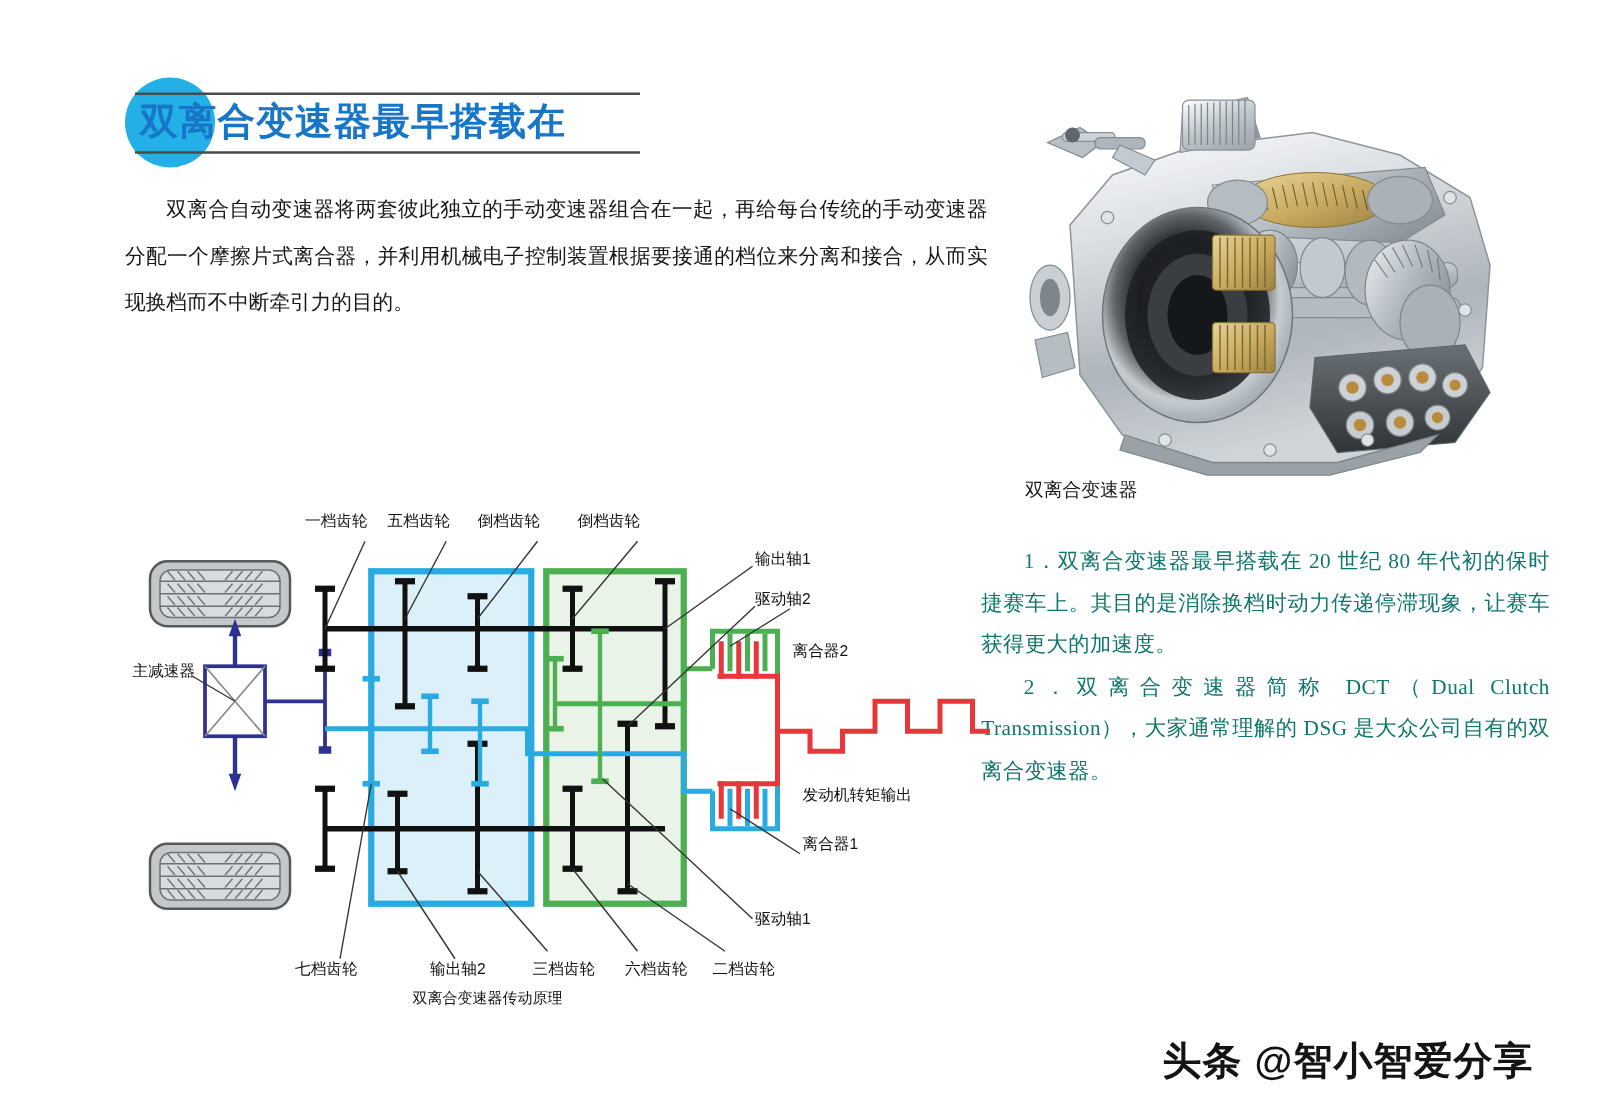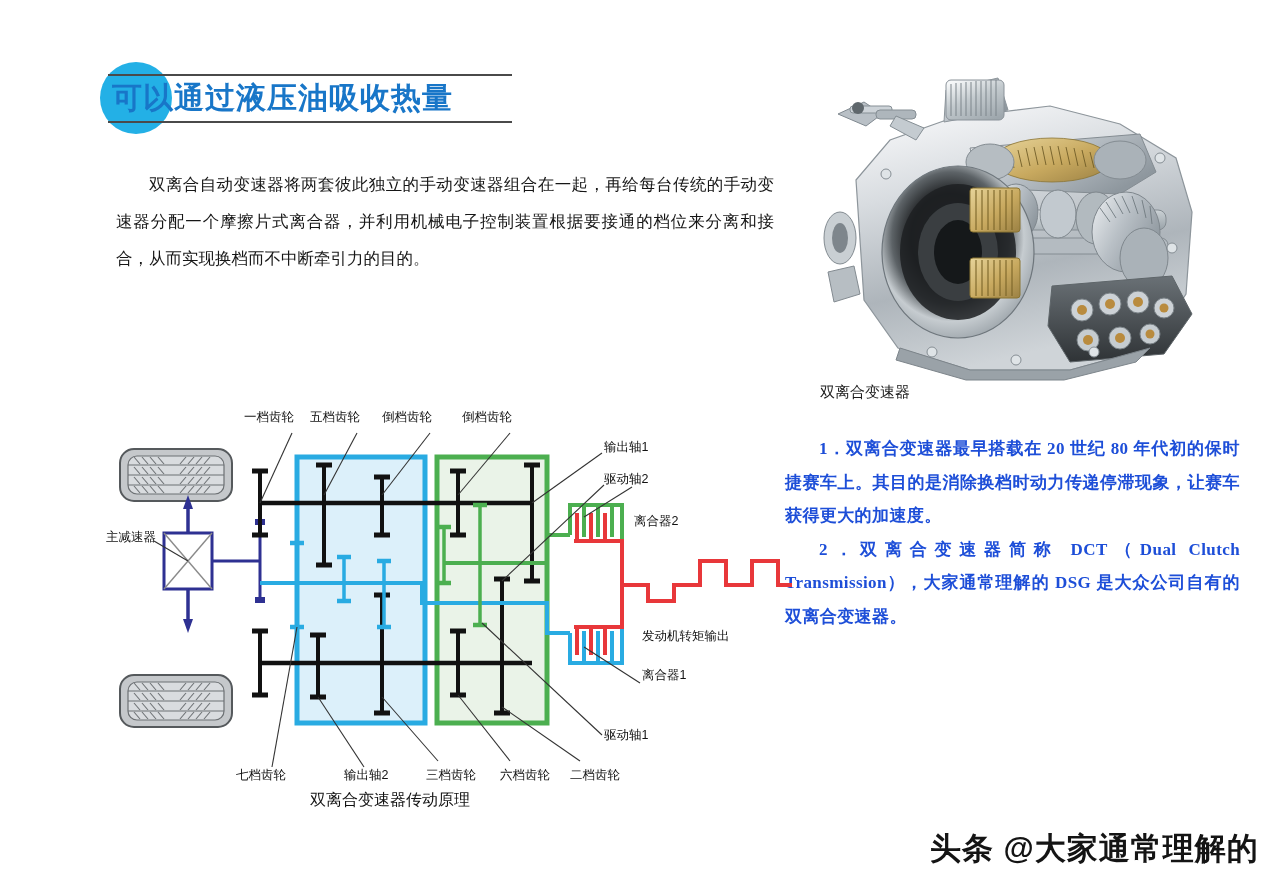--- a/index.html
+++ b/index.html
@@ -66,21 +66,21 @@
     position: absolute;
     left: 100px;
     top: 150px;
     width: 690px;
   }
   .para {
     font-size: 16.5px;
     line-height: 37px;
     text-align: justify;
     text-indent: 2em;
-    margin: 16px;
+    margin: 0;
     color: #161616;
     font-weight: 500;
   }
 
   
   #photo-wrap {
     position: absolute;
     left: 820px;
     top: 62px;
     width: 420px;
@@ -103,41 +103,40 @@
     top: 432px;
     width: 455px;
   }
   .note {
     font-family: "Liberation Serif", "DejaVu Serif", serif;
     font-size: 17px;
     line-height: 33.5px;
     text-align: justify;
     text-indent: 2em;
     margin: 0;
-    color: #1d4ed8;
+    color: #0f766e;
     letter-spacing: 0.4px;
-    font-weight: bold;
   }
 
   
   #diagram {
     position: absolute;
     left: 92px;
     top: 395px;
     width: 700px;
     height: 420px;
   }
   #diagram svg { display: block; }
   #diagram-caption {
     position: absolute;
     left: 80px;
     top: 790px;
     width: 620px;
     text-align: center;
-    font-size: 16px;
+    font-size: 12px;
     color: #111;
   }
 
   
   #watermark {
     position: absolute;
     left: 930px;
     top: 828px;
     font-size: 31px;
     font-weight: bold;
@@ -152,21 +151,21 @@
     fill: #111111;
   }
 </style>
 </head>
 <body>
 
 <div id="title-block">
   <div id="title-circle"></div>
   <div id="title-rule-top"></div>
   <div id="title-rule-bottom"></div>
-  <div id="title-text">可以通过液压油吸收热量</div>
+  <div id="title-text">双离合变速器最早搭载在</div>
 </div>
 
 <div id="body-col">
   <p class="para">双离合自动变速器将两套彼此独立的手动变速器组合在一起，再给每台传统的手动变速器分配一个摩擦片式离合器，并利用机械电子控制装置根据要接通的档位来分离和接合，从而实现换档而不中断牵引力的目的。</p>
 </div>
 
 <div id="photo-wrap">
   <svg width="420" height="330" viewBox="0 0 420 330">
     <defs>
       <linearGradient id="metalA" x1="0" y1="0" x2="0.3" y2="1">
@@ -614,13 +613,13 @@
       <text class="lbl" x="550" y="245">发动机转矩输出</text>
       <text class="lbl" x="550" y="284">离合器1</text>
       <text class="lbl" x="512" y="344">驱动轴1</text>
 
       <text class="lbl" x="14" y="146">主减速器</text>
     </g>
   </svg>
 </div>
 <div id="diagram-caption">双离合变速器传动原理</div>
 
-<div id="watermark">头条 @大家通常理解的</div>
+<div id="watermark">头条 @智小智爱分享</div>
 
 </body></html>

